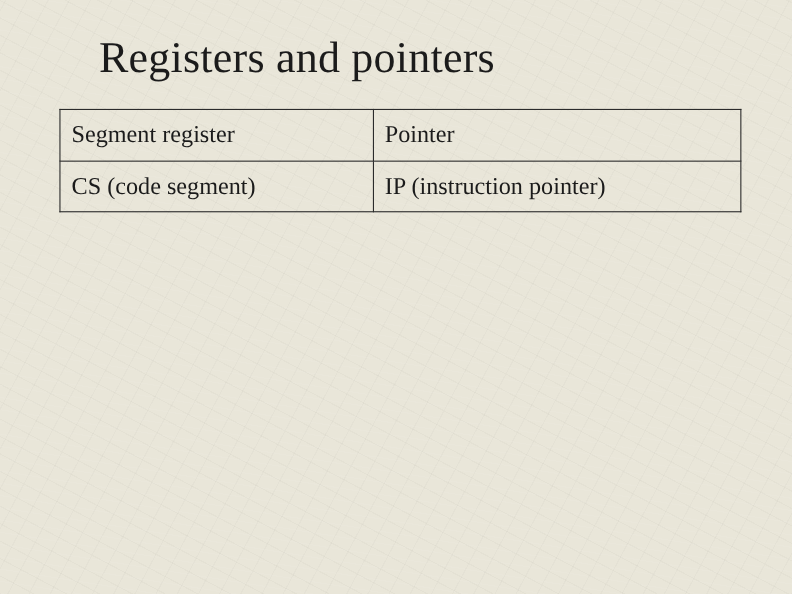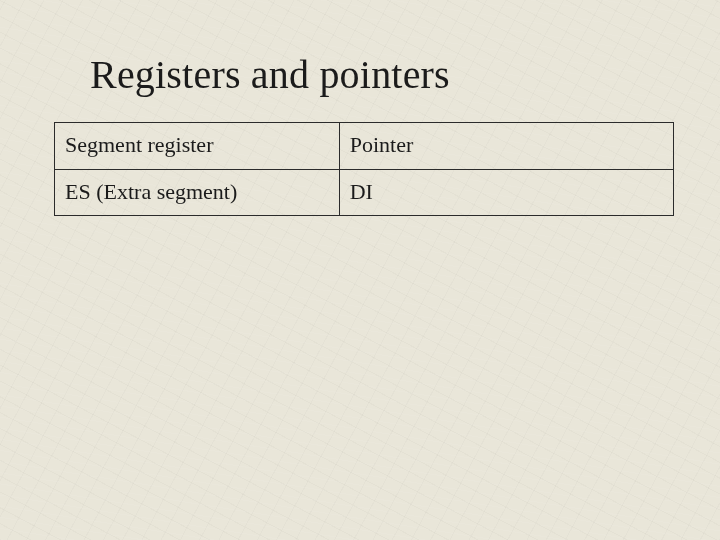--- a/index.html
+++ b/index.html
@@ -15,21 +15,21 @@
       repeating-linear-gradient(28deg, rgba(0,0,0,0.025) 0, rgba(0,0,0,0.025) 1px, transparent 1px, transparent 14px),
       repeating-linear-gradient(-62deg, rgba(0,0,0,0.02) 0, rgba(0,0,0,0.02) 1px, transparent 1px, transparent 17px),
       repeating-linear-gradient(9deg, rgba(255,255,255,0.05) 0, rgba(255,255,255,0.05) 1px, transparent 1px, transparent 11px);
     font-family: "Times New Roman", Times, serif;
     color: #1b1b1b;
   }
   .slide {
     box-sizing: border-box;
     width: 100%;
     height: 100%;
-    padding: 43px 50px 40px 50px;
+    padding: 20px 50px 40px 50px;
   }
   .title {
     font-size: 40px;
     letter-spacing: 0.2px;
     margin: 8px 0 18px 40px;
     font-weight: 400;
   }
   table.seg {
     border-collapse: collapse;
     width: 620px;
@@ -56,18 +56,18 @@
     <colgroup>
         <col class="c1">
         <col class="c2">
       </colgroup>
     <tbody>
         <tr>
       <td>Segment register</td>
       <td>Pointer</td>
     </tr>
     <tr>
-      <td>ES (Extra segment)</td>
-      <td>DI</td>
+      <td>CS (code segment)</td>
+      <td>IP (instruction pointer)</td>
     </tr>
   </tbody>
     </table>
 </div>
 
 </body></html>

